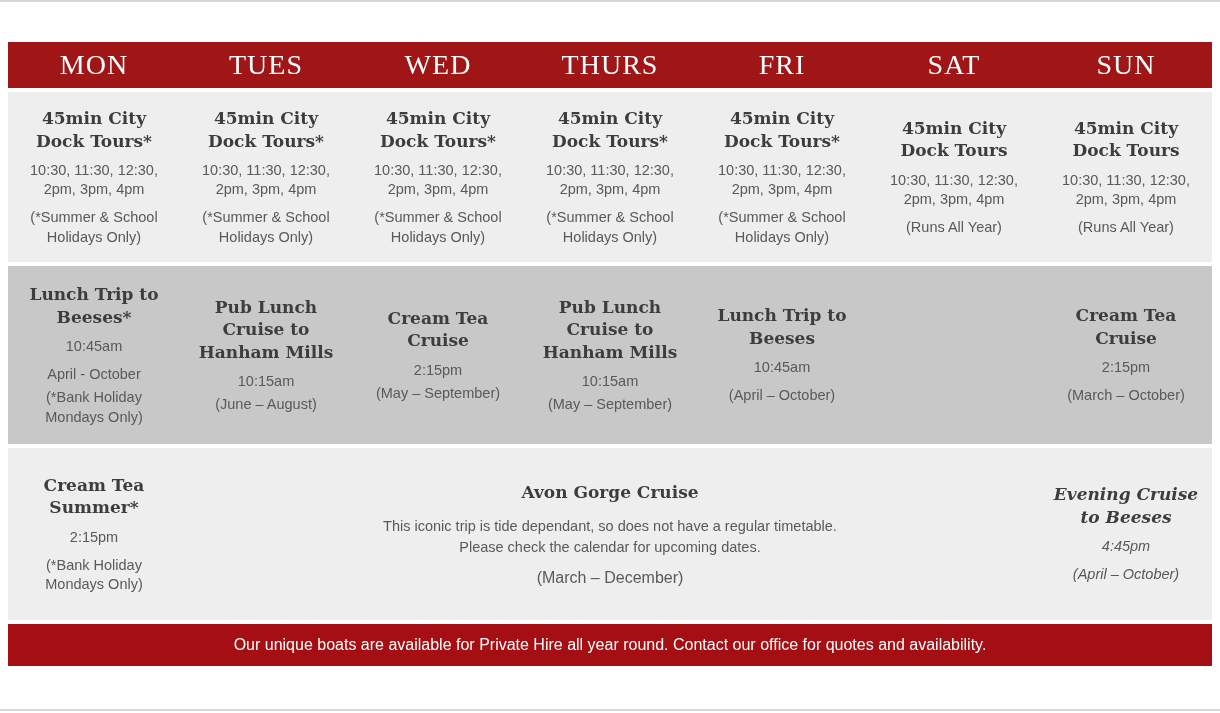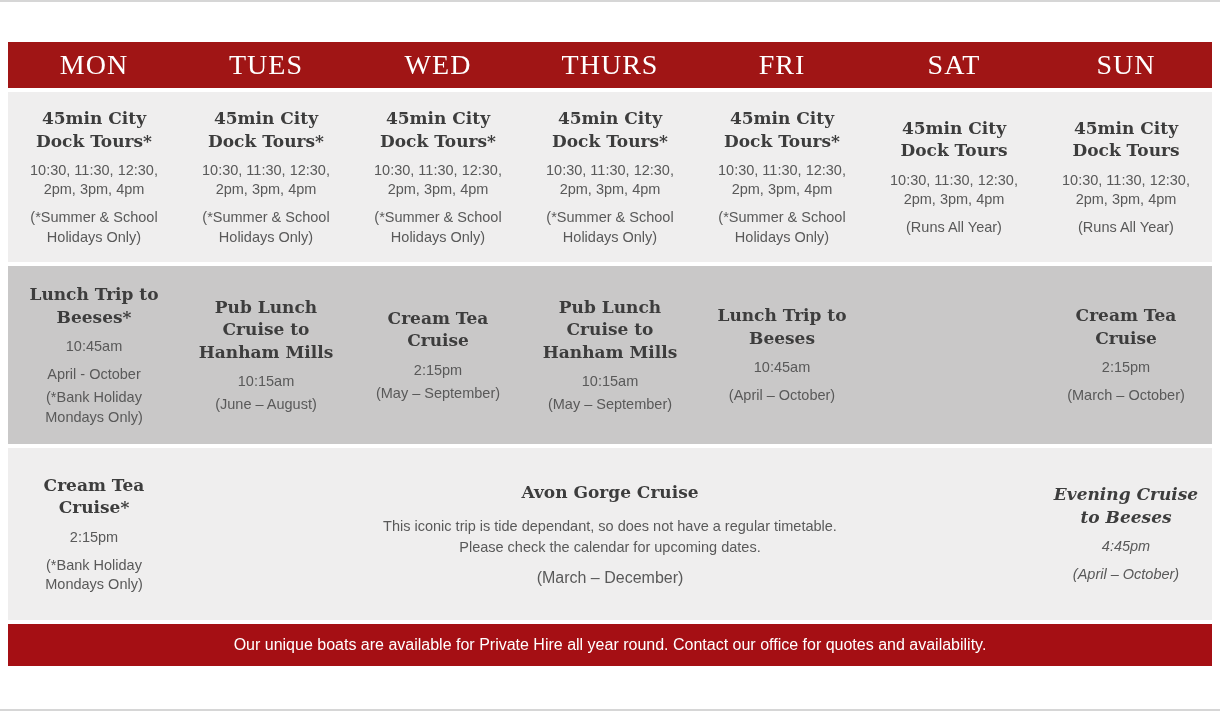--- a/index.html
+++ b/index.html
@@ -148,21 +148,21 @@
       <div class="cell"></div>
       <div class="cell">
         <div class="cell-title">Cream Tea Cruise</div>
         <div class="cell-line">2:15pm</div>
         <div class="cell-line">(March – October)</div>
       </div>
     </div>
 
     <div class="grid7 row3">
       <div class="cell">
-        <div class="cell-title">Cream Tea Cruise*</div>
+        <div class="cell-title">Cream Tea Summer*</div>
         <div class="cell-line">2:15pm</div>
         <div class="cell-line">(*Bank Holiday Mondays Only)</div>
       </div>
       <div class="cell avon-cell">
         <div class="cell-title">Avon Gorge Cruise</div>
         <div class="avon-desc">
           <div>This iconic trip is tide dependant, so does not have a regular timetable.</div>
           <div>Please check the calendar for upcoming dates.</div>
         </div>
         <div class="avon-season">(March – December)</div>

